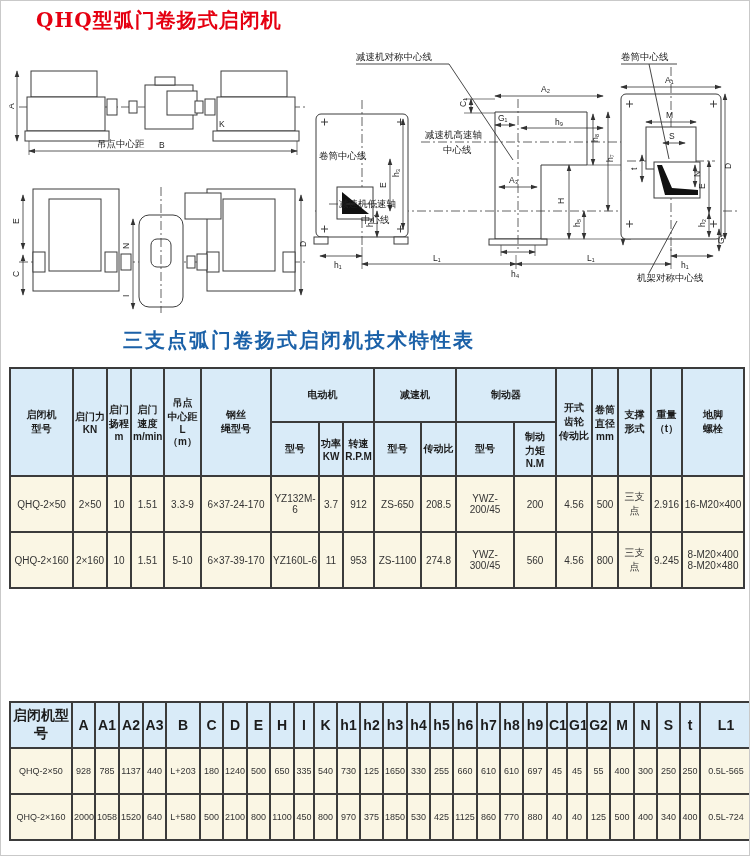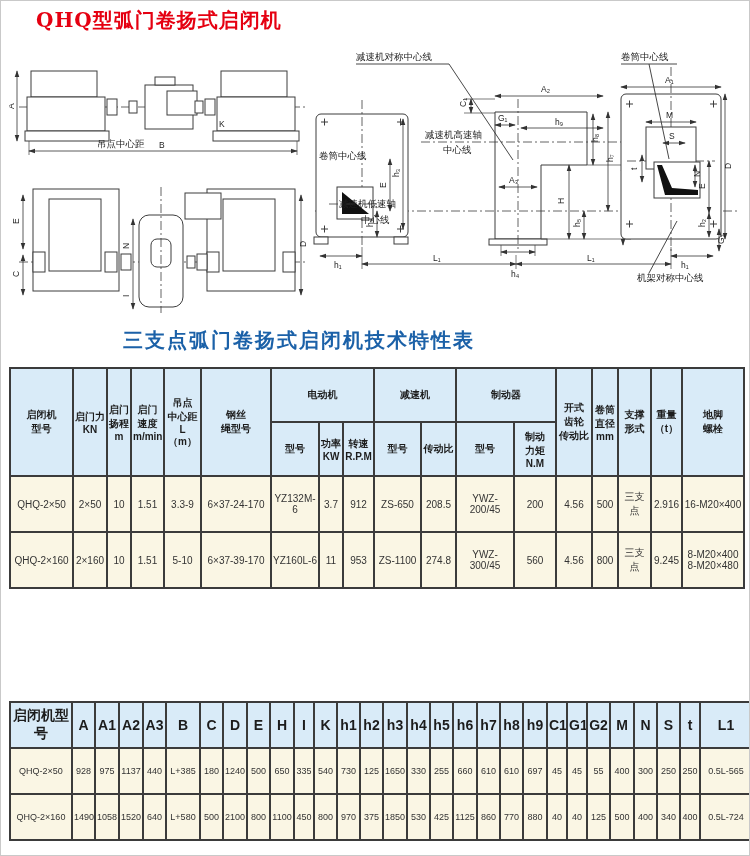--- a/index.html
+++ b/index.html
@@ -389,24 +389,24 @@
           <th>N</th>
           <th>S</th>
           <th>t</th>
           <th>L1</th>
         </tr>
     </thead>
     <tbody>
         <tr>
           <td>QHQ-2×50</td>
           <td>928</td>
-          <td>975</td>
+          <td>785</td>
           <td>1137</td>
           <td>440</td>
-          <td>L+385</td>
+          <td>L+203</td>
           <td>180</td>
           <td>1240</td>
           <td>500</td>
           <td>650</td>
           <td>335</td>
           <td>540</td>
           <td>730</td>
           <td>125</td>
           <td>1650</td>
           <td>330</td>
@@ -419,21 +419,21 @@
           <td>45</td>
           <td>55</td>
           <td>400</td>
           <td>300</td>
           <td>250</td>
           <td>250</td>
           <td>0.5L-565</td>
         </tr>
         <tr>
           <td>QHQ-2×160</td>
-          <td>1490</td>
+          <td>2000</td>
           <td>1058</td>
           <td>1520</td>
           <td>640</td>
           <td>L+580</td>
           <td>500</td>
           <td>2100</td>
           <td>800</td>
           <td>1100</td>
           <td>450</td>
           <td>800</td>

